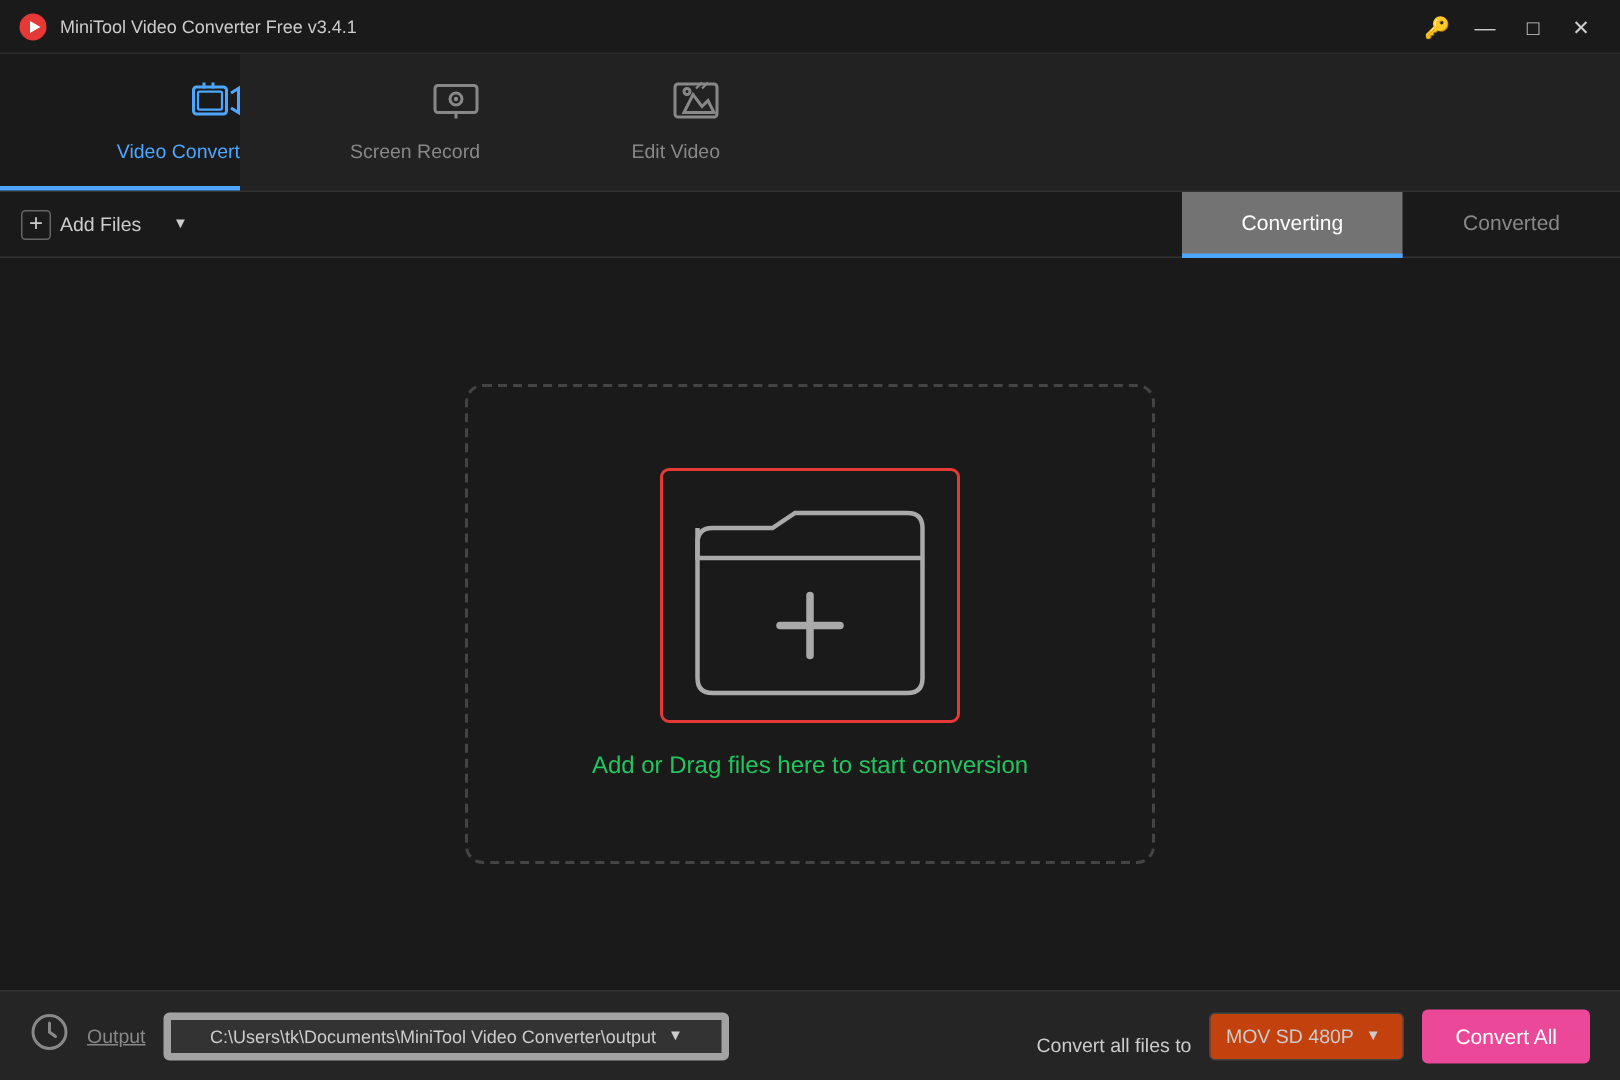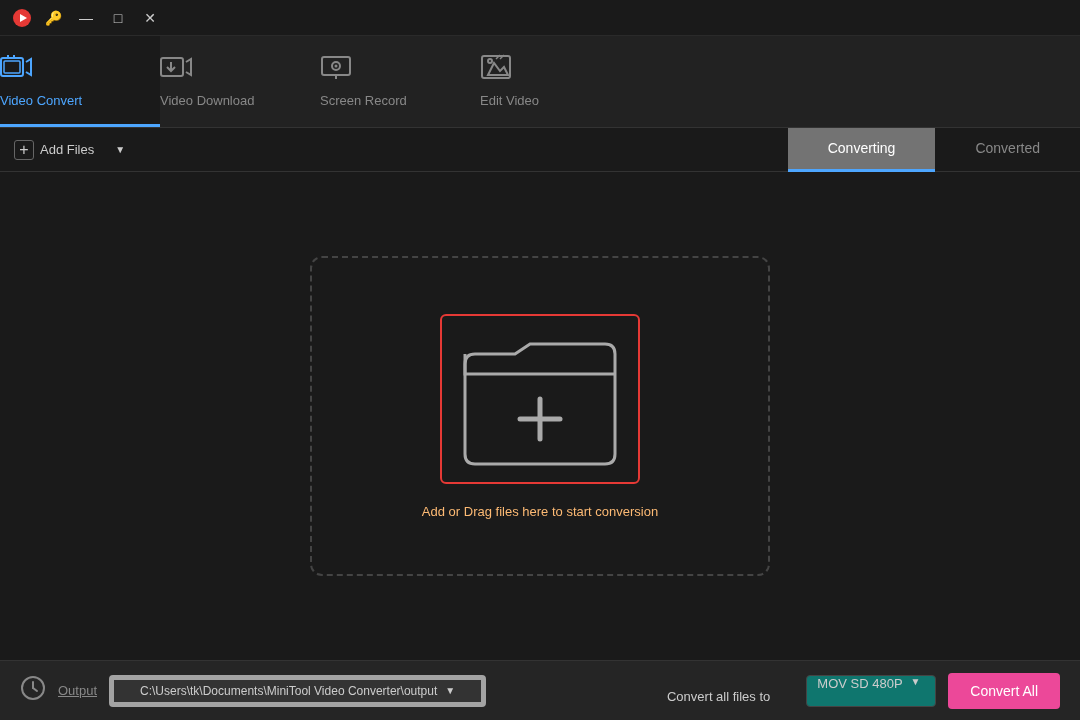--- a/index.html
+++ b/index.html
@@ -53,21 +53,21 @@
     #nav-bar {
       height: 92px;
       background: #222;
       display: flex;
       align-items: stretch;
       border-bottom: 1px solid #333;
     }
     .nav-item {
       display: flex;
       flex-direction: column;
-      align-items: flex-start;
+      align-items: flex-end;
       justify-content: center;
       width: 160px;
       cursor: pointer;
       gap: 8px;
       color: #888;
       font-size: 13px;
       border-bottom: 3px solid transparent;
       transition: all 0.2s;
     }
     .nav-item.active {
@@ -163,22 +163,22 @@
       justify-content: center;
       background: transparent;
     }
 
     #folder-svg {
       width: 170px;
       height: 150px;
     }
 
     #drop-text {
-      color: #fdba74;
-      font-size: 13px;
+      color: #22c55e;
+      font-size: 16px;
     }
 
     
     #footer {
       height: 60px;
       background: #252525;
       border-top: 1px solid #333;
       display: flex;
       align-items: center;
       padding: 0 20px;
@@ -218,32 +218,31 @@
       padding-left: 8px;
     }
     #convert-all-label {
       color: #ccc;
       font-size: 13px;
       margin-left: auto;
       white-space: nowrap;
       margin-top: 12px;
     }
     #format-selector {
-      background: #0f766e;
+      background: #c2410c;
       border: 1px solid #444;
       border-radius: 4px;
       height: 32px;
       padding: 0 10px;
       color: #ccc;
       font-size: 13px;
       display: flex;
-      align-items: flex-start;
+      align-items: center;
       gap: 8px;
       min-width: 130px;
-      margin-left: 24px;
     }
     #format-dropdown-btn {
       background: transparent;
       border: none;
       color: #ccc;
       cursor: pointer;
       font-size: 10px;
     }
     #convert-all-btn {
       background: #ec4899;
@@ -259,20 +258,21 @@
     }
   </style>
 </head>
 <body>
 
 <div id="title-bar">
   <svg id="app-logo" viewBox="0 0 20 20">
     <circle cx="10" cy="10" r="9" fill="#e53935"></circle>
     <polygon points="8,6 15,10 8,14" fill="white"></polygon>
   </svg>
+  <span id="app-title">MiniTool Video Converter Free v3.4.1</span>
   <div id="window-controls">
     <button class="win-btn">🔑</button>
     <button class="win-btn">—</button>
     <button class="win-btn">□</button>
     <button class="win-btn close">✕</button>
   </div>
 </div>
 
 <div id="nav-bar">
   <div class="nav-item active">
@@ -283,31 +283,20 @@
         <polyline points="26,9 31,6 31,22 26,19" stroke="#4da6ff" stroke-width="2" fill="none"></polyline>
         <line x1="14" y1="2" x2="14" y2="6" stroke="#4da6ff" stroke-width="2"></line>
         <line x1="8" y1="2" x2="8" y2="6" stroke="#4da6ff" stroke-width="2"></line>
       </svg>
     </span>
     <span>Video Convert</span>
   </div>
   <div class="nav-item">
     <span class="nav-icon">
       <svg width="32" height="28" viewBox="0 0 32 28" fill="none">
-        <rect x="1" y="5" width="22" height="18" rx="2" stroke="#888" stroke-width="2" fill="none"></rect>
-        <polyline points="26,9 31,6 31,22 26,19" stroke="#888" stroke-width="2" fill="none"></polyline>
-        <line x1="11" y1="9" x2="11" y2="17" stroke="#888" stroke-width="2"></line>
-        <polyline points="7,14 11,18 15,14" stroke="#888" stroke-width="2" fill="none"></polyline>
-      </svg>
-    </span>
-    <span>Video Download</span>
-  </div>
-  <div class="nav-item">
-    <span class="nav-icon">
-      <svg width="32" height="28" viewBox="0 0 32 28" fill="none">
         <rect x="2" y="4" width="28" height="18" rx="2" stroke="#888" stroke-width="2" fill="none"></rect>
         <line x1="11" y1="22" x2="21" y2="22" stroke="#888" stroke-width="2"></line>
         <line x1="16" y1="22" x2="16" y2="26" stroke="#888" stroke-width="2"></line>
         <circle cx="16" cy="13" r="4" stroke="#888" stroke-width="2" fill="none"></circle>
         <circle cx="16" cy="13" r="1.5" fill="#888"></circle>
       </svg>
     </span>
     <span>Screen Record</span>
   </div>
   <div class="nav-item">

